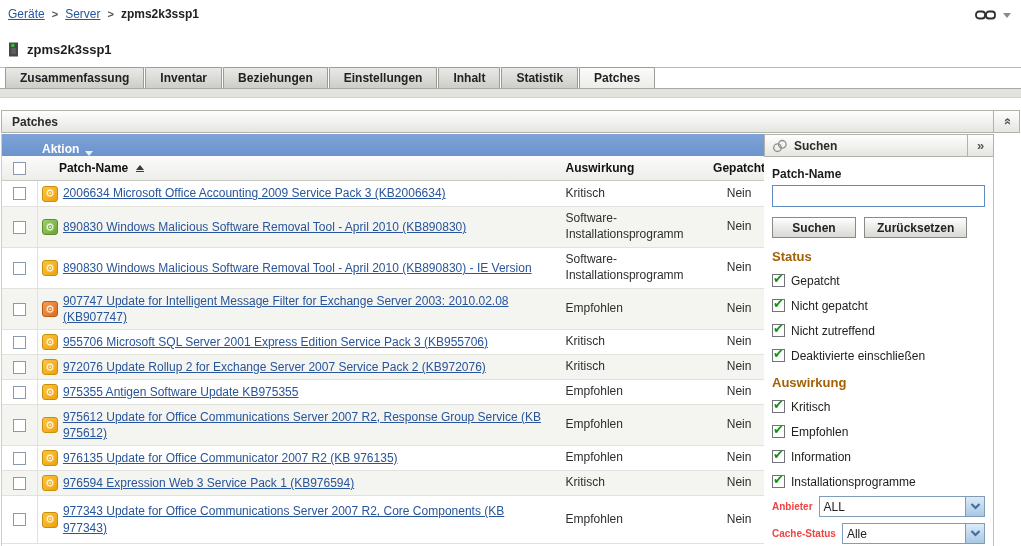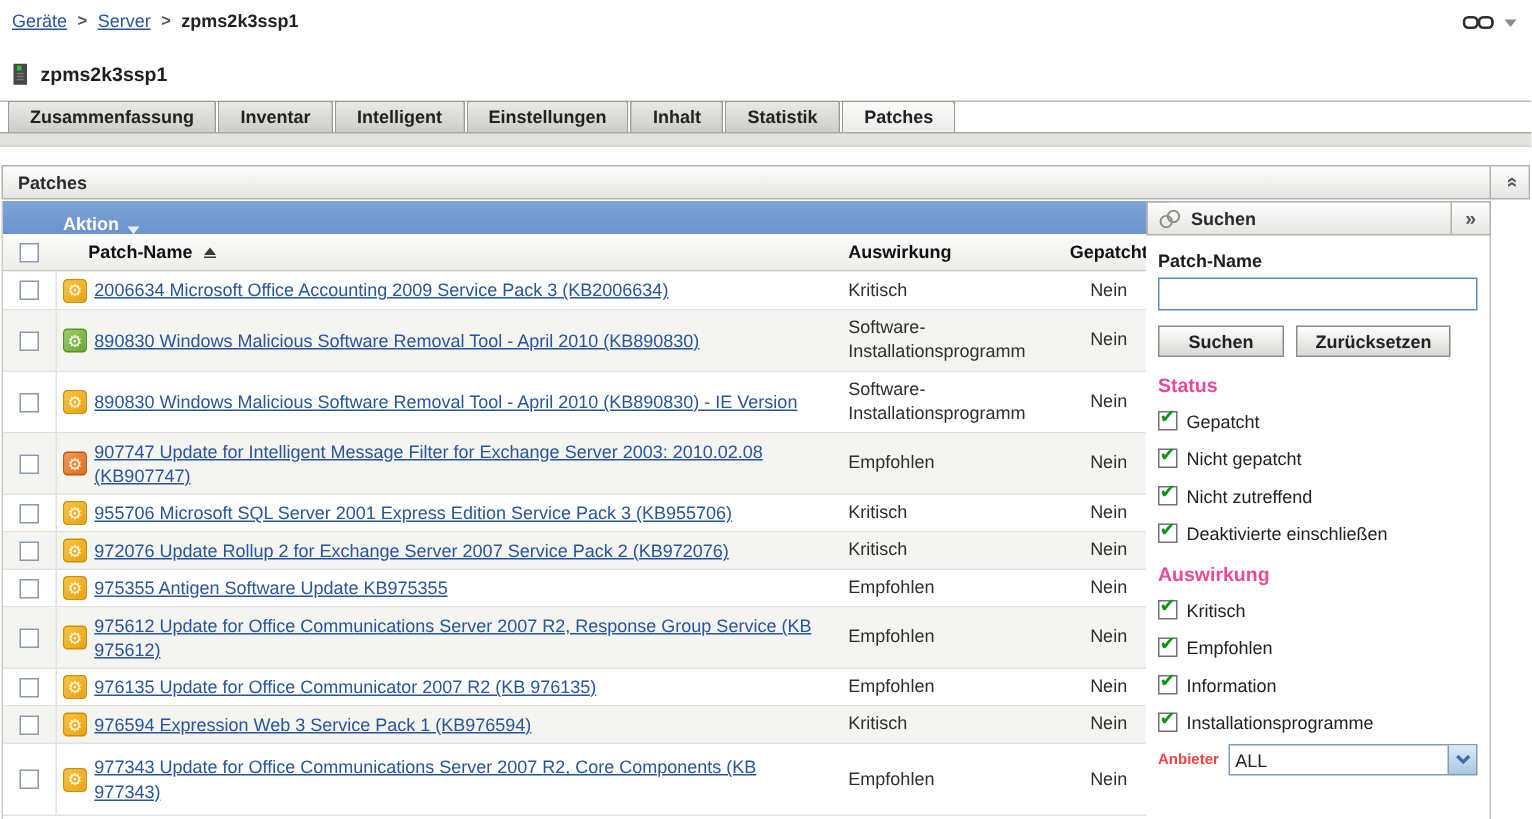--- a/index.html
+++ b/index.html
@@ -109,21 +109,21 @@
   .search-input {
     margin-top:4px; width:100%; height:22px; border:1px solid #5f8cc0; padding:2px 4px;
     font-family:"Liberation Sans", sans-serif; font-size:12px; color:#333;
   }
   .btn-row { margin-top:10px; display:flex; gap:8px; }
   .btn {
     height:21px; padding:0 12px; min-width:84px;
     background:linear-gradient(#fefefe,#d8d8d4); border:1px solid #8a8a82;
     font-family:"Liberation Sans", sans-serif; font-weight:bold; font-size:12px; color:#222; cursor:pointer;
   }
-  .sec-heading { margin-top:11px; font-weight:bold; font-size:13px; color:#ec4899; }
+  .sec-heading { margin-top:11px; font-weight:bold; font-size:13px; color:#a16207; }
   .opt-row { margin-top:8px; height:17px; display:flex; align-items:center; gap:6px; }
   .opt-label { color:#222; }
   .sel-row { margin-top:6px; display:flex; align-items:center; gap:6px; }
   .sel-label { font-weight:bold; font-size:10px; color:#ef4444; white-space:nowrap; }
   .selbox {
     flex:1; height:21px; border:1px solid #7f9db9; background:#fff;
     display:flex; align-items:center; padding-left:4px; cursor:pointer; position:relative;
   }
   .selval { color:#222; }
   .selarrow {
@@ -162,21 +162,21 @@
       <rect x="3.2" y="10.5" width="4.6" height="1" fill="#777"></rect>
     </svg>
   </span>
   <span class="device-name">zpms2k3ssp1</span>
 </div>
 
 <div class="tab-topline"></div>
 <div class="tabbar">
   <div class="tab">Zusammenfassung</div>
   <div class="tab">Inventar</div>
-  <div class="tab">Intelligent</div>
+  <div class="tab">Beziehungen</div>
   <div class="tab">Einstellungen</div>
   <div class="tab">Inhalt</div>
   <div class="tab">Statistik</div>
   <div class="tab active">Patches</div>
 </div>
 <div class="tab-band"></div>
 
 <div class="panel-header">
   <span class="panel-title">Patches</span>
   <span class="panel-btn">
@@ -415,14 +415,25 @@
       <span class="selbox">
         <span class="selval">ALL</span>
         <span class="selarrow">
           <svg width="11" height="7" viewBox="0 0 11 7">
               <polyline points="1.5,1 5.5,5 9.5,1" fill="none" stroke="#3f6fa5" stroke-width="2.2"></polyline>
             </svg>
         </span>
       </span>
     </div>
 
+    <div class="sel-row">
+      <span class="sel-label">Cache-Status</span>
+      <span class="selbox">
+        <span class="selval">Alle</span>
+        <span class="selarrow">
+          <svg width="11" height="7" viewBox="0 0 11 7">
+              <polyline points="1.5,1 5.5,5 9.5,1" fill="none" stroke="#3f6fa5" stroke-width="2.2"></polyline>
+            </svg>
+        </span>
+      </span>
+    </div>
   </div>
 </div>
 
 </body></html>

